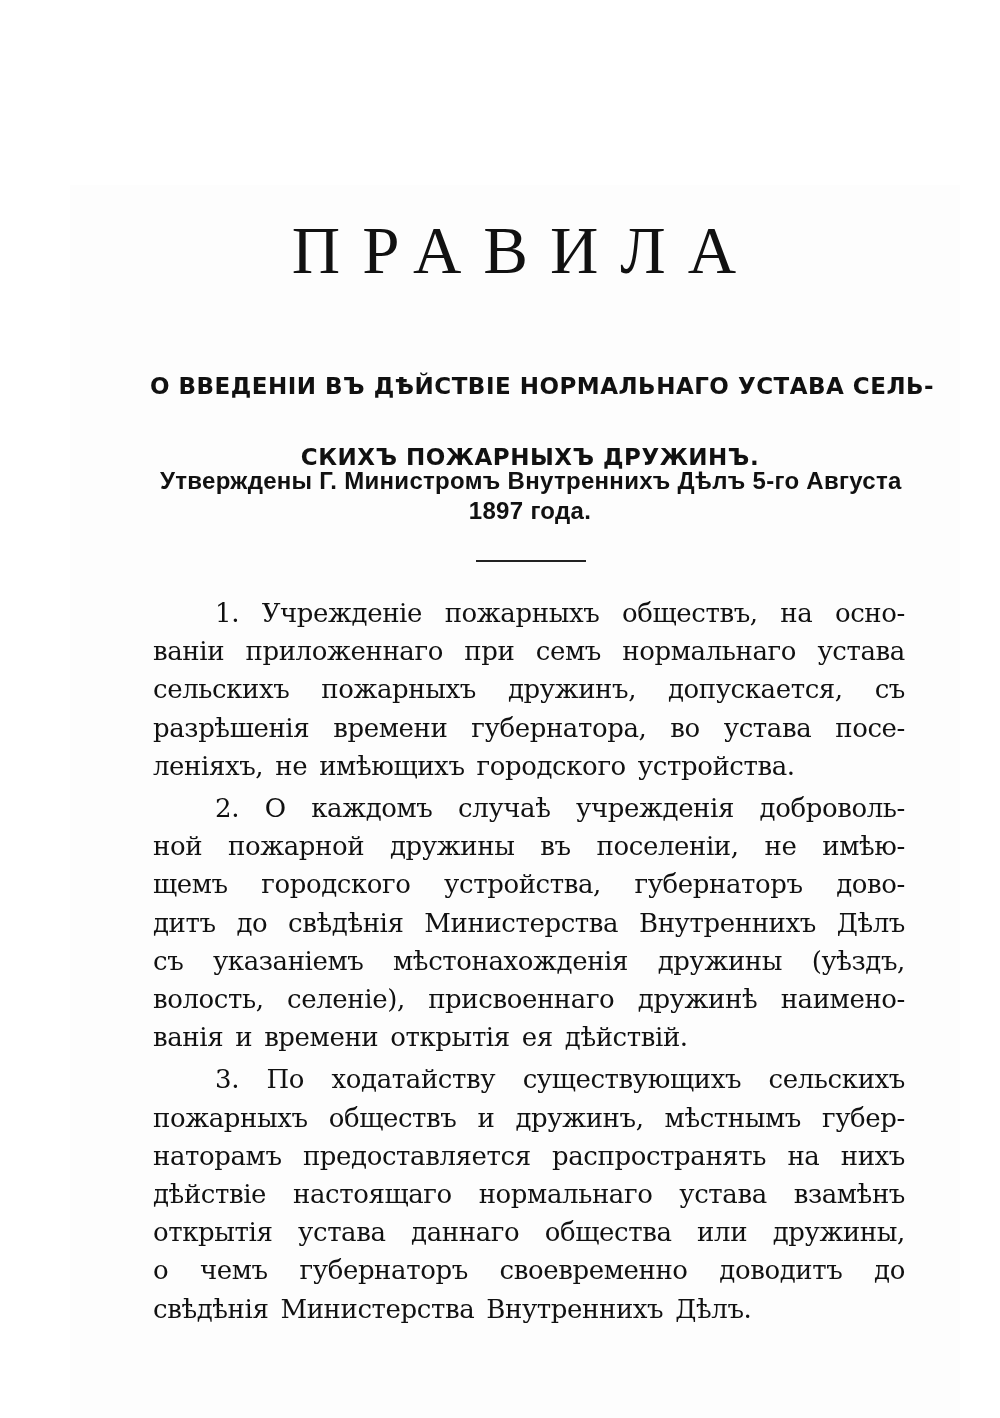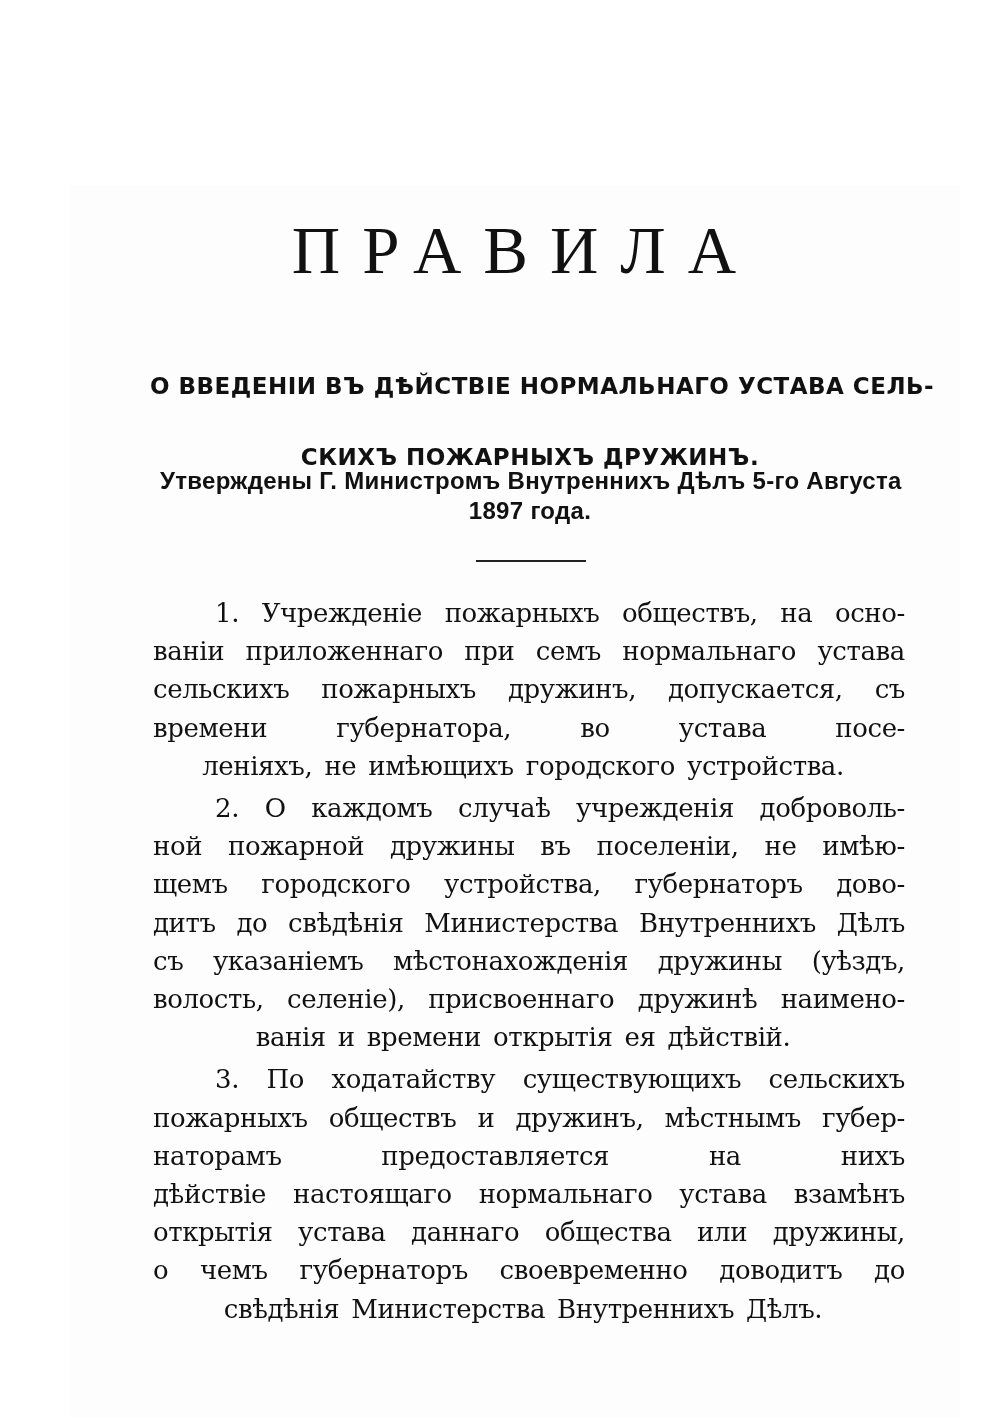--- a/index.html
+++ b/index.html
@@ -34,21 +34,21 @@
     position: absolute; left: 476px; top: 560px; width: 110px; height: 0;
     border-top: 2px solid #222;
   }
   .body-text {
     position: absolute; left: 153px; width: 752px; top: 594px;
     font-family: "DejaVu Serif", serif; font-size: 26px; line-height: 38.2px;
     letter-spacing: -0.4px;
   }
   .para { margin: 0 0 4px 0; }
   .line { display: flex; justify-content: space-between; white-space: nowrap; }
-  .line.last { justify-content: center; }
+  .line.last { justify-content: flex-start; }
   .line.indent { padding-left: 62px; }
   .line span { display: inline-block; }
   .line.last span { margin-right: 12px; }
 </style>
 </head>
 <body>
 
 <div class="page-area"></div>
 
 <div class="title">ПРАВИЛА</div>
@@ -84,20 +84,21 @@
         <span>устава</span>
       </div>
       <div class="line">
         <span>сельскихъ</span>
         <span>пожарныхъ</span>
         <span>дружинъ,</span>
         <span>допускается,</span>
         <span>съ</span>
       </div>
       <div class="line">
+        <span>разрѣшенія</span>
         <span>времени</span>
         <span>губернатора,</span>
         <span>во</span>
         <span>устава</span>
         <span>посе-</span>
       </div>
       <div class="line last">
         <span>леніяхъ,</span>
         <span>не</span>
         <span>имѣющихъ</span>
@@ -173,20 +174,21 @@
         <span>пожарныхъ</span>
         <span>обществъ</span>
         <span>и</span>
         <span>дружинъ,</span>
         <span>мѣстнымъ</span>
         <span>губер-</span>
       </div>
       <div class="line">
         <span>наторамъ</span>
         <span>предоставляется</span>
+        <span>распространять</span>
         <span>на</span>
         <span>нихъ</span>
       </div>
       <div class="line">
         <span>дѣйствіе</span>
         <span>настоящаго</span>
         <span>нормальнаго</span>
         <span>устава</span>
         <span>взамѣнъ</span>
       </div>

